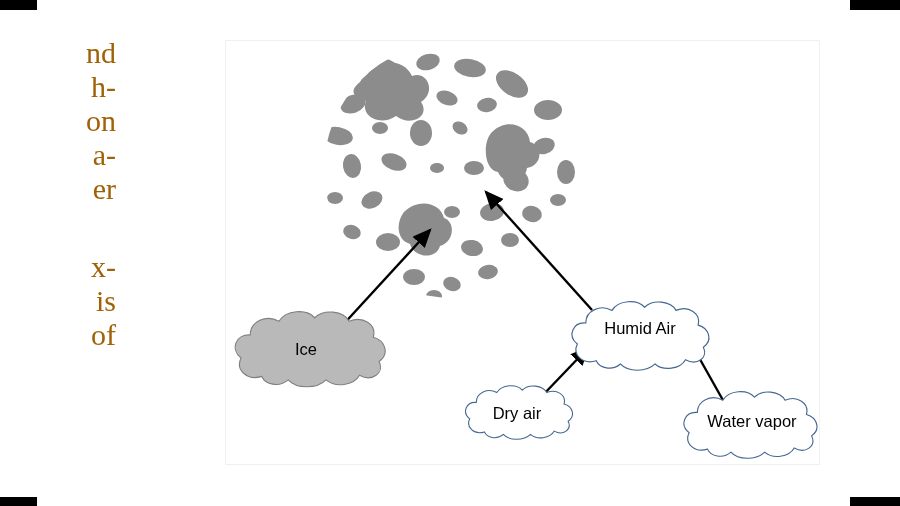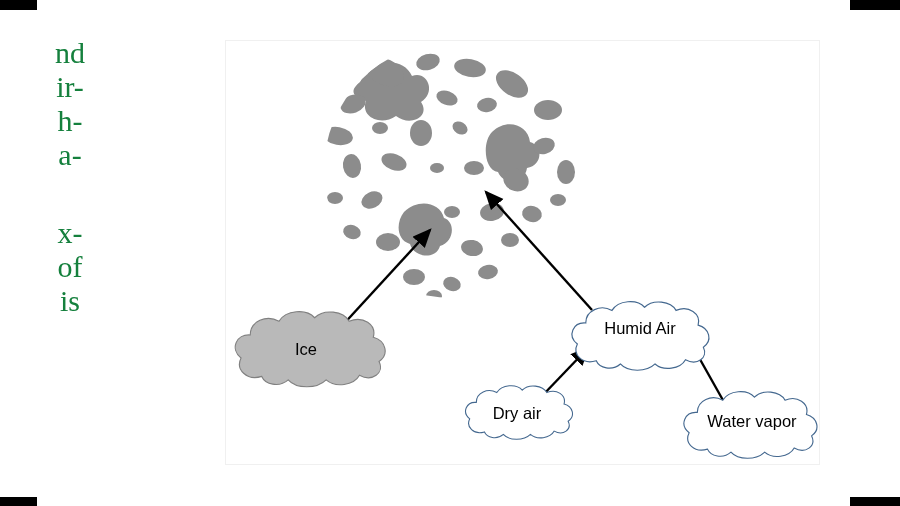--- a/index.html
+++ b/index.html
@@ -12,24 +12,24 @@
   }
   
   .corner{position:absolute;background:#000000;}
   .corner.tl{left:0;top:0;width:37px;height:10px;}
   .corner.tr{right:0;top:0;width:50px;height:10px;}
   .corner.bl{left:0;bottom:0;width:37px;height:9px;}
   .corner.br{right:0;bottom:0;width:50px;height:9px;}
 
   
   #left-text-column{
-    position:absolute;left:36px;top:36px;width:68px;
+    position:absolute;left:48px;top:36px;width:68px;
     font-family:"Liberation Serif", serif;
     font-size:30px;line-height:34px;
-    color:#15803d;text-align:center;
+    color:#a16207;text-align:right;
     overflow:hidden;white-space:nowrap;
   }
   .frag{height:34px;}
   .frag-gap{height:44px;}
 
   
   #diagram-area{
     position:absolute;left:225px;top:40px;width:595px;height:425px;
     background:#ffffff;border:1px solid #f0f0f0;box-sizing:border-box;
   }
@@ -44,27 +44,28 @@
 
 <div id="page-root">
 
   <div class="corner tl"></div>
   <div class="corner tr"></div>
   <div class="corner bl"></div>
   <div class="corner br"></div>
 
   <div id="left-text-column">
     <div class="frag">nd</div>
-    <div class="frag">ir-</div>
     <div class="frag">h-</div>
+    <div class="frag">on</div>
     <div class="frag">a-</div>
+    <div class="frag">er</div>
     <div class="frag-gap"></div>
     <div class="frag">x-</div>
+    <div class="frag">is</div>
     <div class="frag">of</div>
-    <div class="frag">is</div>
   </div>
 
   <div id="diagram-area"></div>
 
   <svg id="diagram-svg" width="900" height="506" viewBox="0 0 900 506">
 
     <defs>
       <clipPath id="moon-clip">
         <circle cx="452" cy="170" r="128"></circle>
       </clipPath>

